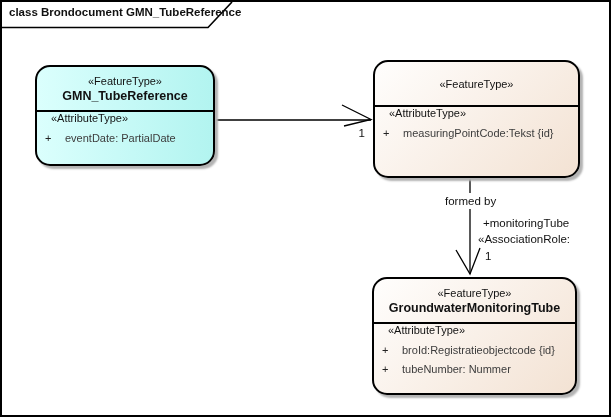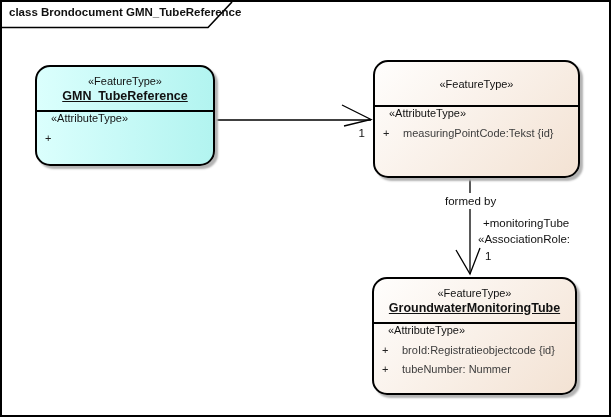--- a/index.html
+++ b/index.html
@@ -20,21 +20,21 @@
     position:absolute;border:2px solid #000;border-radius:15px;
     box-shadow:3px 3px 2px #b3b3b3;display:flex;flex-direction:column;
   }
   .uml-class.cyan{background:linear-gradient(90deg,#dbfffd 0%,#b2f4f0 100%);}
   .uml-class.tan{background:linear-gradient(135deg,#fffefd 0%,#f3e2d3 100%);}
   .cls-header{
     border-bottom:2px solid #000;display:flex;flex-direction:column;
     align-items:center;justify-content:center;gap:2px;flex:0 0 45px;
   }
   .cls-stereotype{font-size:11px;}
-  .cls-name{font-size:12.5px;font-weight:bold;text-decoration:underline;}
+  .cls-name{font-size:12.5px;font-weight:bold;}
   .cls-body{padding-top:0;font-size:11px;}
   .attr-stereotype{margin-left:14px;margin-bottom:5px;font-size:11px;}
   .attr-row{display:flex;line-height:19px;color:#3c3c3c;}
   .attr-vis{width:28px;padding-left:8px;color:#222;}
   .attr-text{white-space:nowrap;}
   
   #connectors{position:absolute;left:0;top:0;}
   
   .edge-label{position:absolute;font-size:11.5px;white-space:nowrap;line-height:16px;}
   .lbl-right{text-align:right;}
@@ -63,20 +63,21 @@
 
   <div class="uml-class cyan" style="left:33px;top:63px;width:180px;height:101px;">
     <div class="cls-header">
       <div class="cls-stereotype">«FeatureType»</div>
       <div class="cls-name">GMN_TubeReference</div>
     </div>
     <div class="cls-body">
       <div class="attr-stereotype">«AttributeType»</div>
       <div class="attr-row">
         <span class="attr-vis">+</span>
+        <span class="attr-text">eventDate: PartialDate</span>
       </div>
     </div>
   </div>
 
   <div class="uml-class tan" style="left:371px;top:58px;width:207px;height:118px;">
     <div class="cls-header">
       <div class="cls-stereotype">«FeatureType»</div>
     </div>
     <div class="cls-body">
       <div class="attr-stereotype">«AttributeType»</div>

